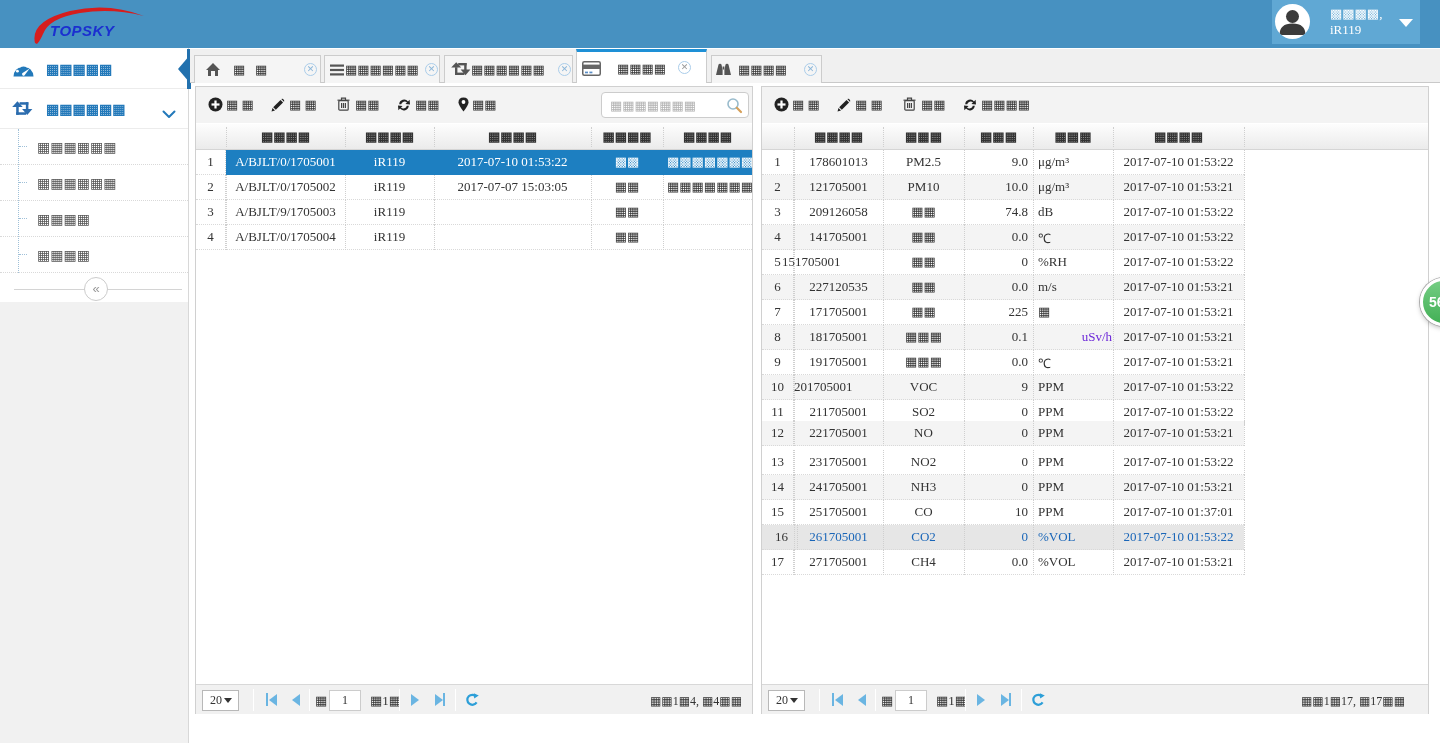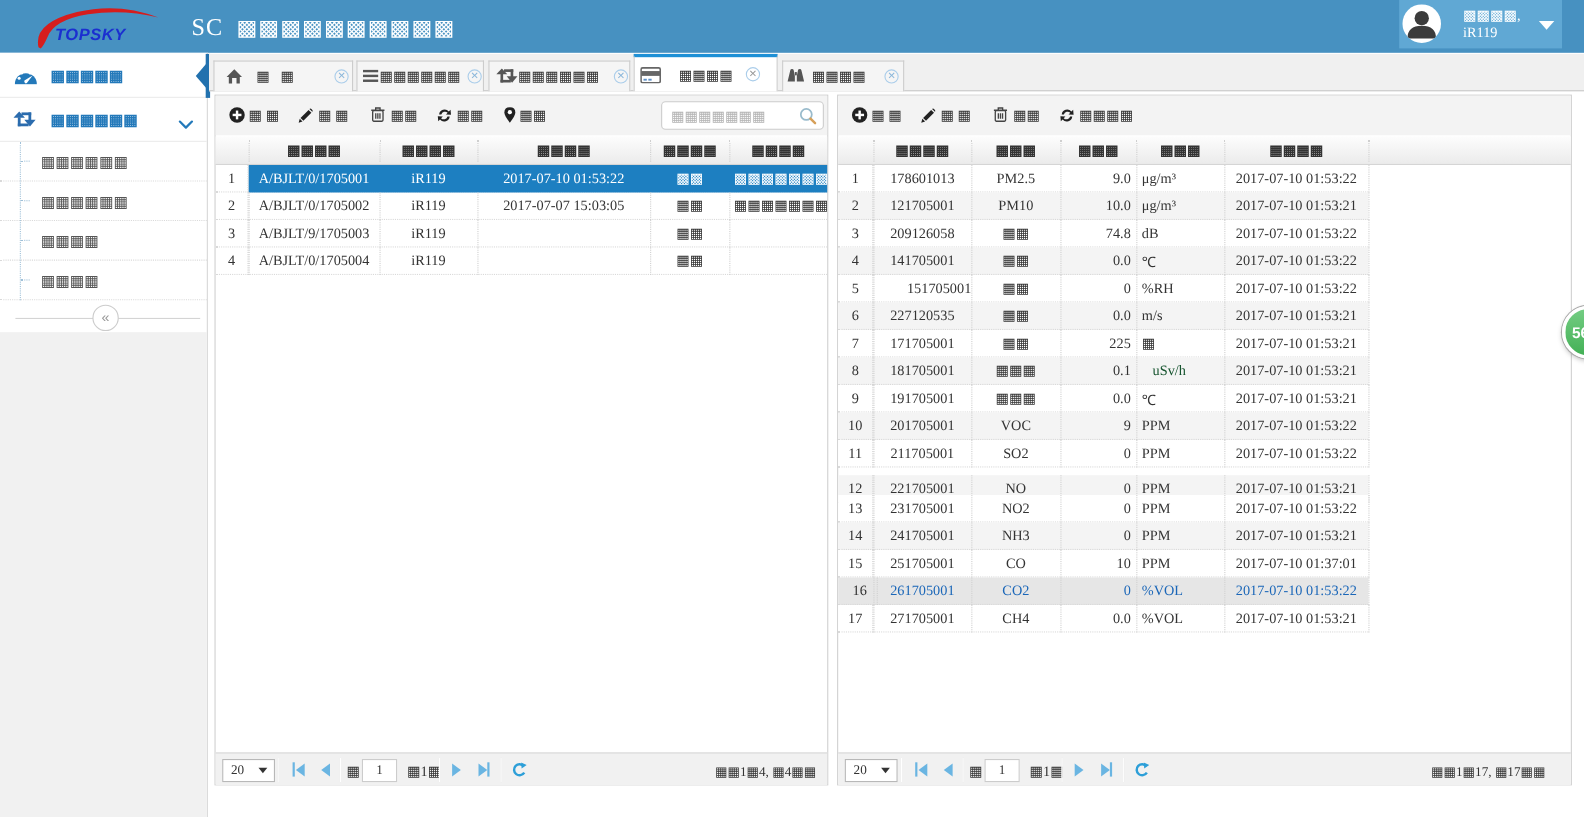--- a/index.html
+++ b/index.html
@@ -43,32 +43,31 @@
 .row{position:absolute;left:0;width:100%;height:25px;border-bottom:1px dotted #d9d9d9;font-size:13px;color:#333}
 .cell{position:absolute;top:4px;white-space:nowrap;overflow:hidden}
 .num{border-right:1px dotted #cfcfcf;text-align:center;top:0;padding-top:4px;height:25px}
 .sel1{position:absolute;top:0;height:25px;background:#1d7fc1;color:#fff}
 .pager{position:absolute;left:0;top:597px;width:100%;height:30px;background:#f1f1f1;border-top:1px solid #d8d8d8;font-size:12px;color:#333}
 .psep{position:absolute;top:4px;width:1px;height:22px;background:#ddd;border-right:1px solid #fff}
 .parr{position:absolute;top:9px;width:0;height:0;border:6px solid transparent}
 .pl{border-right:8px solid #6ab5e2;border-left:none}
 .pr{border-left:8px solid #6ab5e2;border-right:none}
 .pbar{position:absolute;top:8px;width:2px;height:13px;background:#6ab5e2}
-.psel{position:absolute;left:6px;top:5px;width:48px;height:21px;background:#fff;border:1px solid #b8b8b8;font-size:12px;color:#333;padding:2px 0 0 7px}
+.psel{position:absolute;left:6px;top:5px;width:37px;height:21px;background:#fff;border:1px solid #b8b8b8;font-size:12px;color:#333;padding:2px 0 0 7px}
 .psel .dn{position:absolute;right:6px;top:7px;width:0;height:0;border:4px solid transparent;border-top:5px solid #333}
 .pinput{position:absolute;top:5px;width:32px;height:21px;background:#fff;border:1px solid #ccc;text-align:center;padding-top:2px}
 .ptext{position:absolute;top:9px;white-space:nowrap}
 </style></head><body>
 <div id="page">
 <div class="abs" id="topbar"></div>
 <svg class="abs" style="left:24px;top:5px" width="130" height="40" viewBox="0 0 130 40">
 <path d="M11 38 Q6 16 46 6 Q84 -3 120 11 Q88 3 56 8 Q25 13 19 29 Q16 36 13 39 Z" fill="#d61d1d"></path>
 <text x="26" y="31" font-family="Liberation Sans" font-style="italic" font-weight="bold" font-size="15" letter-spacing="0.5" fill="#1b2fd0">TOPSKY</text>
 </svg>
-<div class="abs" id="title"><span class="sc">SC</span>&nbsp; ▩▩▩▩▩▩▩▩▩▩</div>
 <div class="abs" id="userbox"></div>
 <div class="abs" id="avatar"><svg width="35" height="35" viewBox="0 0 35 35">
         <circle cx="17.5" cy="12.5" r="6.5" fill="#3b3b3b"></circle>
         <path d="M4.5 31 Q4.5 19.5 17.5 19.5 Q30.5 19.5 30.5 31 Z" fill="#3b3b3b"></path>
       </svg></div>
 <div class="abs" id="uname">▩▩▩▩,<br>iR119</div>
 <div class="abs" id="caret"></div>
 <div class="abs" id="sidebar">
 <div class="abs m1" style="top:1px">
         <span class="abs" style="left:13px;top:10px"><svg width="21" height="18" viewBox="0 0 21 18">
@@ -405,21 +404,21 @@
 <div class="cell" style="left:351px;width:131px;text-align:center;color:#333">2017-07-10 01:53:22</div>
 <div class="vdot" style="left:32px;top:0;height:25px"></div>
 <div class="vdot" style="left:121px;top:0;height:25px"></div>
 <div class="vdot" style="left:202px;top:0;height:25px"></div>
 <div class="vdot" style="left:271px;top:0;height:25px"></div>
 <div class="vdot" style="left:351px;top:0;height:25px"></div>
 <div class="vdot" style="left:482px;top:0;height:25px"></div>
 </div>
 <div class="row" style="top:163px;width:482px;background:#fff">
 <div class="cell num" style="left:0;width:32px;background:transparent">5</div>
-<div class="cell" style="left:32px;width:89px;text-align:right;color:#333">151705001</div>
+<div class="cell" style="left:20px;width:89px;text-align:left;color:#333">151705001</div>
 <div class="cell" style="left:121px;width:81px;text-align:center;color:#333">▦▦</div>
 <div class="cell" style="left:202px;width:64px;text-align:right;color:#333">0</div>
 <div class="cell" style="left:276px;width:74px;text-align:left;color:#333">%RH</div>
 <div class="cell" style="left:351px;width:131px;text-align:center;color:#333">2017-07-10 01:53:22</div>
 <div class="vdot" style="left:32px;top:0;height:25px"></div>
 <div class="vdot" style="left:121px;top:0;height:25px"></div>
 <div class="vdot" style="left:202px;top:0;height:25px"></div>
 <div class="vdot" style="left:271px;top:0;height:25px"></div>
 <div class="vdot" style="left:351px;top:0;height:25px"></div>
 <div class="vdot" style="left:482px;top:0;height:25px"></div>
@@ -450,21 +449,21 @@
 <div class="vdot" style="left:202px;top:0;height:25px"></div>
 <div class="vdot" style="left:271px;top:0;height:25px"></div>
 <div class="vdot" style="left:351px;top:0;height:25px"></div>
 <div class="vdot" style="left:482px;top:0;height:25px"></div>
 </div>
 <div class="row" style="top:238px;width:482px;background:#f4f4f4">
 <div class="cell num" style="left:0;width:32px;background:transparent">8</div>
 <div class="cell" style="left:32px;width:89px;text-align:center;color:#333">181705001</div>
 <div class="cell" style="left:121px;width:81px;text-align:center;color:#333">▦▦▦</div>
 <div class="cell" style="left:202px;width:64px;text-align:right;color:#333">0.1</div>
-<div class="cell" style="left:264px;width:74px;text-align:center;color:#14532d">uSv/h</div>
+<div class="cell" style="left:276px;width:74px;text-align:right;color:#6d28d9">uSv/h</div>
 <div class="cell" style="left:351px;width:131px;text-align:center;color:#333">2017-07-10 01:53:21</div>
 <div class="vdot" style="left:32px;top:0;height:25px"></div>
 <div class="vdot" style="left:121px;top:0;height:25px"></div>
 <div class="vdot" style="left:202px;top:0;height:25px"></div>
 <div class="vdot" style="left:271px;top:0;height:25px"></div>
 <div class="vdot" style="left:351px;top:0;height:25px"></div>
 <div class="vdot" style="left:482px;top:0;height:25px"></div>
 </div>
 <div class="row" style="top:263px;width:482px;background:#fff">
 <div class="cell num" style="left:0;width:32px;background:transparent">9</div>
@@ -475,21 +474,21 @@
 <div class="cell" style="left:351px;width:131px;text-align:center;color:#333">2017-07-10 01:53:21</div>
 <div class="vdot" style="left:32px;top:0;height:25px"></div>
 <div class="vdot" style="left:121px;top:0;height:25px"></div>
 <div class="vdot" style="left:202px;top:0;height:25px"></div>
 <div class="vdot" style="left:271px;top:0;height:25px"></div>
 <div class="vdot" style="left:351px;top:0;height:25px"></div>
 <div class="vdot" style="left:482px;top:0;height:25px"></div>
 </div>
 <div class="row" style="top:288px;width:482px;background:#f4f4f4">
 <div class="cell num" style="left:0;width:32px;background:transparent">10</div>
-<div class="cell" style="left:32px;width:89px;text-align:center;color:#333">201705001</div>
+<div class="cell" style="left:32px;width:89px;text-align:left;color:#333">201705001</div>
 <div class="cell" style="left:121px;width:81px;text-align:center;color:#333">VOC</div>
 <div class="cell" style="left:202px;width:64px;text-align:right;color:#333">9</div>
 <div class="cell" style="left:276px;width:74px;text-align:left;color:#333">PPM</div>
 <div class="cell" style="left:351px;width:131px;text-align:center;color:#333">2017-07-10 01:53:22</div>
 <div class="vdot" style="left:32px;top:0;height:25px"></div>
 <div class="vdot" style="left:121px;top:0;height:25px"></div>
 <div class="vdot" style="left:202px;top:0;height:25px"></div>
 <div class="vdot" style="left:271px;top:0;height:25px"></div>
 <div class="vdot" style="left:351px;top:0;height:25px"></div>
 <div class="vdot" style="left:482px;top:0;height:25px"></div>
@@ -501,21 +500,21 @@
 <div class="cell" style="left:202px;width:64px;text-align:right;color:#333">0</div>
 <div class="cell" style="left:276px;width:74px;text-align:left;color:#333">PPM</div>
 <div class="cell" style="left:351px;width:131px;text-align:center;color:#333">2017-07-10 01:53:22</div>
 <div class="vdot" style="left:32px;top:0;height:25px"></div>
 <div class="vdot" style="left:121px;top:0;height:25px"></div>
 <div class="vdot" style="left:202px;top:0;height:25px"></div>
 <div class="vdot" style="left:271px;top:0;height:25px"></div>
 <div class="vdot" style="left:351px;top:0;height:25px"></div>
 <div class="vdot" style="left:482px;top:0;height:25px"></div>
 </div>
-<div class="row" style="top:345px;width:482px;background:#f4f4f4">
+<div class="row" style="top:334px;width:482px;background:#f4f4f4">
 <div class="cell num" style="left:0;width:32px;background:transparent">12</div>
 <div class="cell" style="left:32px;width:89px;text-align:center;color:#333">221705001</div>
 <div class="cell" style="left:121px;width:81px;text-align:center;color:#333">NO</div>
 <div class="cell" style="left:202px;width:64px;text-align:right;color:#333">0</div>
 <div class="cell" style="left:276px;width:74px;text-align:left;color:#333">PPM</div>
 <div class="cell" style="left:351px;width:131px;text-align:center;color:#333">2017-07-10 01:53:21</div>
 <div class="vdot" style="left:32px;top:0;height:25px"></div>
 <div class="vdot" style="left:121px;top:0;height:25px"></div>
 <div class="vdot" style="left:202px;top:0;height:25px"></div>
 <div class="vdot" style="left:271px;top:0;height:25px"></div>

